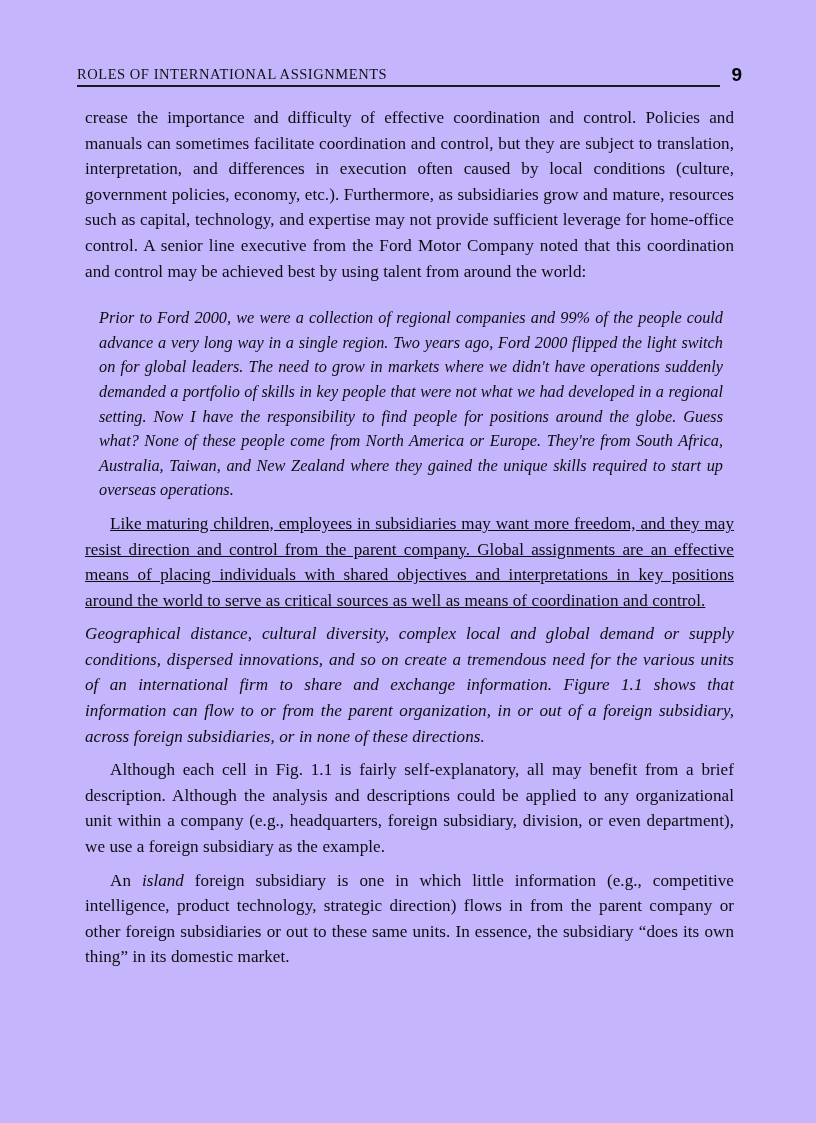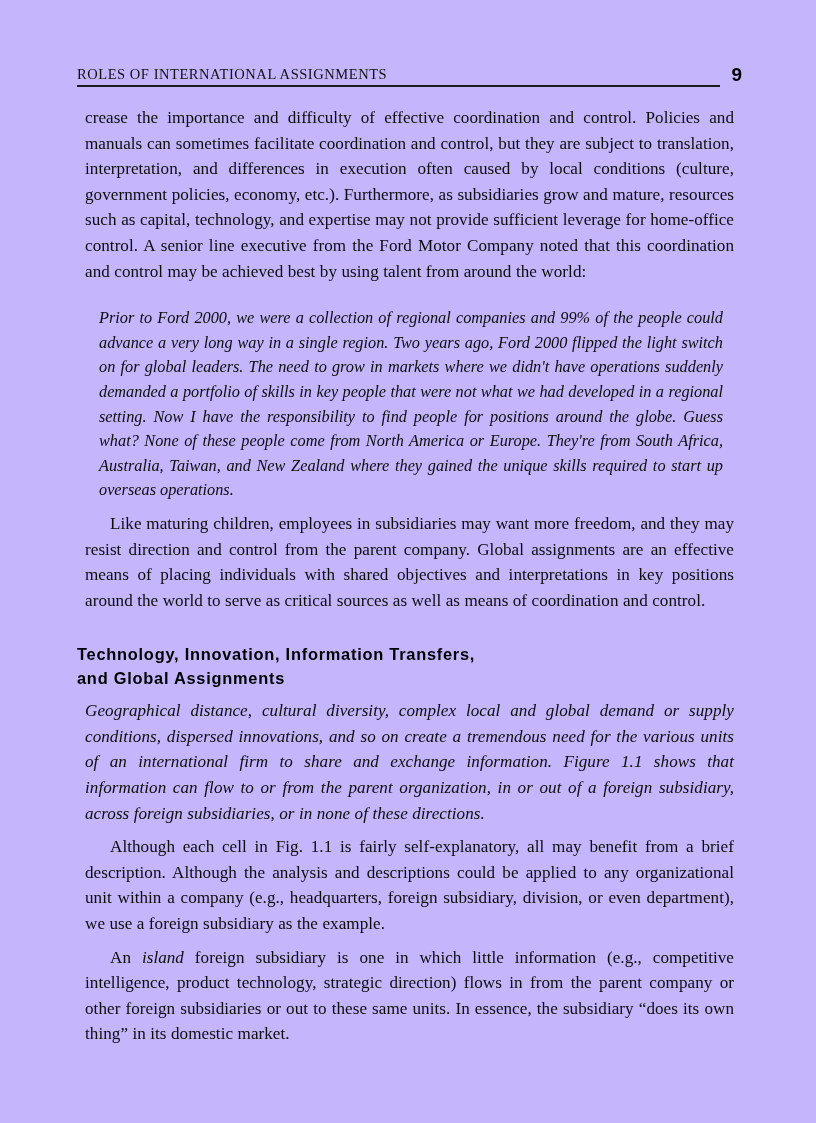--- a/index.html
+++ b/index.html
@@ -105,20 +105,21 @@
   .section-heading .hline {
     display: block;
   }
 
   .after-heading {
     margin-top: 24px;
     font-style: italic;
   }
   .gap-before {
     margin-top: 22px;
+    text-decoration: underline;
   }
   em.ital { font-style: italic; }
   b.bld { font-weight: normal; }
 </style>
 </head>
 <body>
 
 <div class="page">
   <div class="content">
 
@@ -131,24 +132,20 @@
     <div class="body-block">
 
       <p class="para">crease the importance and difficulty of effective coordination and control. Policies and manuals can sometimes facilitate coordination and control, but they are subject to translation, interpretation, and differences in execution often caused by local conditions (culture, government policies, economy, etc.). Furthermore, as subsidiaries grow and mature, resources such as capital, technology, and expertise may not provide sufficient leverage for home-office control. A senior line executive from the Ford Motor Company noted that this coordination and control may be achieved best by using talent from around the world:</p>
 
       <blockquote class="quote">
         <p>Prior to Ford 2000, we were a collection of regional companies and 99% of the people could advance a very long way in a single region. Two years ago, Ford 2000 flipped the light switch on for global leaders. The need to grow in markets where we didn't have operations suddenly demanded a portfolio of skills in key people that were not what we had developed in a regional setting. Now I have the responsibility to find people for positions around the globe. Guess what? None of these people come from North America or Europe. They're from South Africa, Australia, Taiwan, and New Zealand where they gained the unique skills required to start up overseas operations.</p>
       </blockquote>
 
       <p class="para indent gap-before">Like maturing children, employees in subsidiaries may want more freedom, and they may resist direction and control from the parent company. Global assignments are an effective means of placing individuals with shared objectives and interpretations in key positions around the world to serve as critical sources as well as means of coordination and control.</p>
 
-      <h2 class="section-heading">
-        <span class="hline">Technology, Innovation, Information Transfers,</span>
-        <span class="hline">and Global Assignments</span>
-      </h2>
 
       <p class="para after-heading">Geographical distance, cultural diversity, complex local and global demand or supply conditions, dispersed innovations, and so on create a tremendous need for the various units of an international firm to share and exchange information. Figure 1.1 shows that information can flow to or from the parent organization, in or out of a foreign subsidiary, across foreign subsidiaries, or in none of these directions.</p>
 
       <p class="para indent">Although each cell in Fig. 1.1 is fairly self-explanatory, all may benefit from a brief description. Although the analysis and descriptions could be applied to any organizational unit within a company (e.g., headquarters, foreign subsidiary, division, or even department), we use a foreign subsidiary as the example.</p>
 
       <p class="para indent">
         <span>An </span><em class="ital">island</em><span> foreign subsidiary is one in which little information (e.g., competitive intelligence, product technology, strategic direction) flows </span><b class="bld">in</b><span> from the parent company or other foreign subsidiaries or </span><b class="bld">out</b><span> to these same units. In essence, the subsidiary “does its own thing” in its domestic market.</span>
       </p>
 
     </div>

